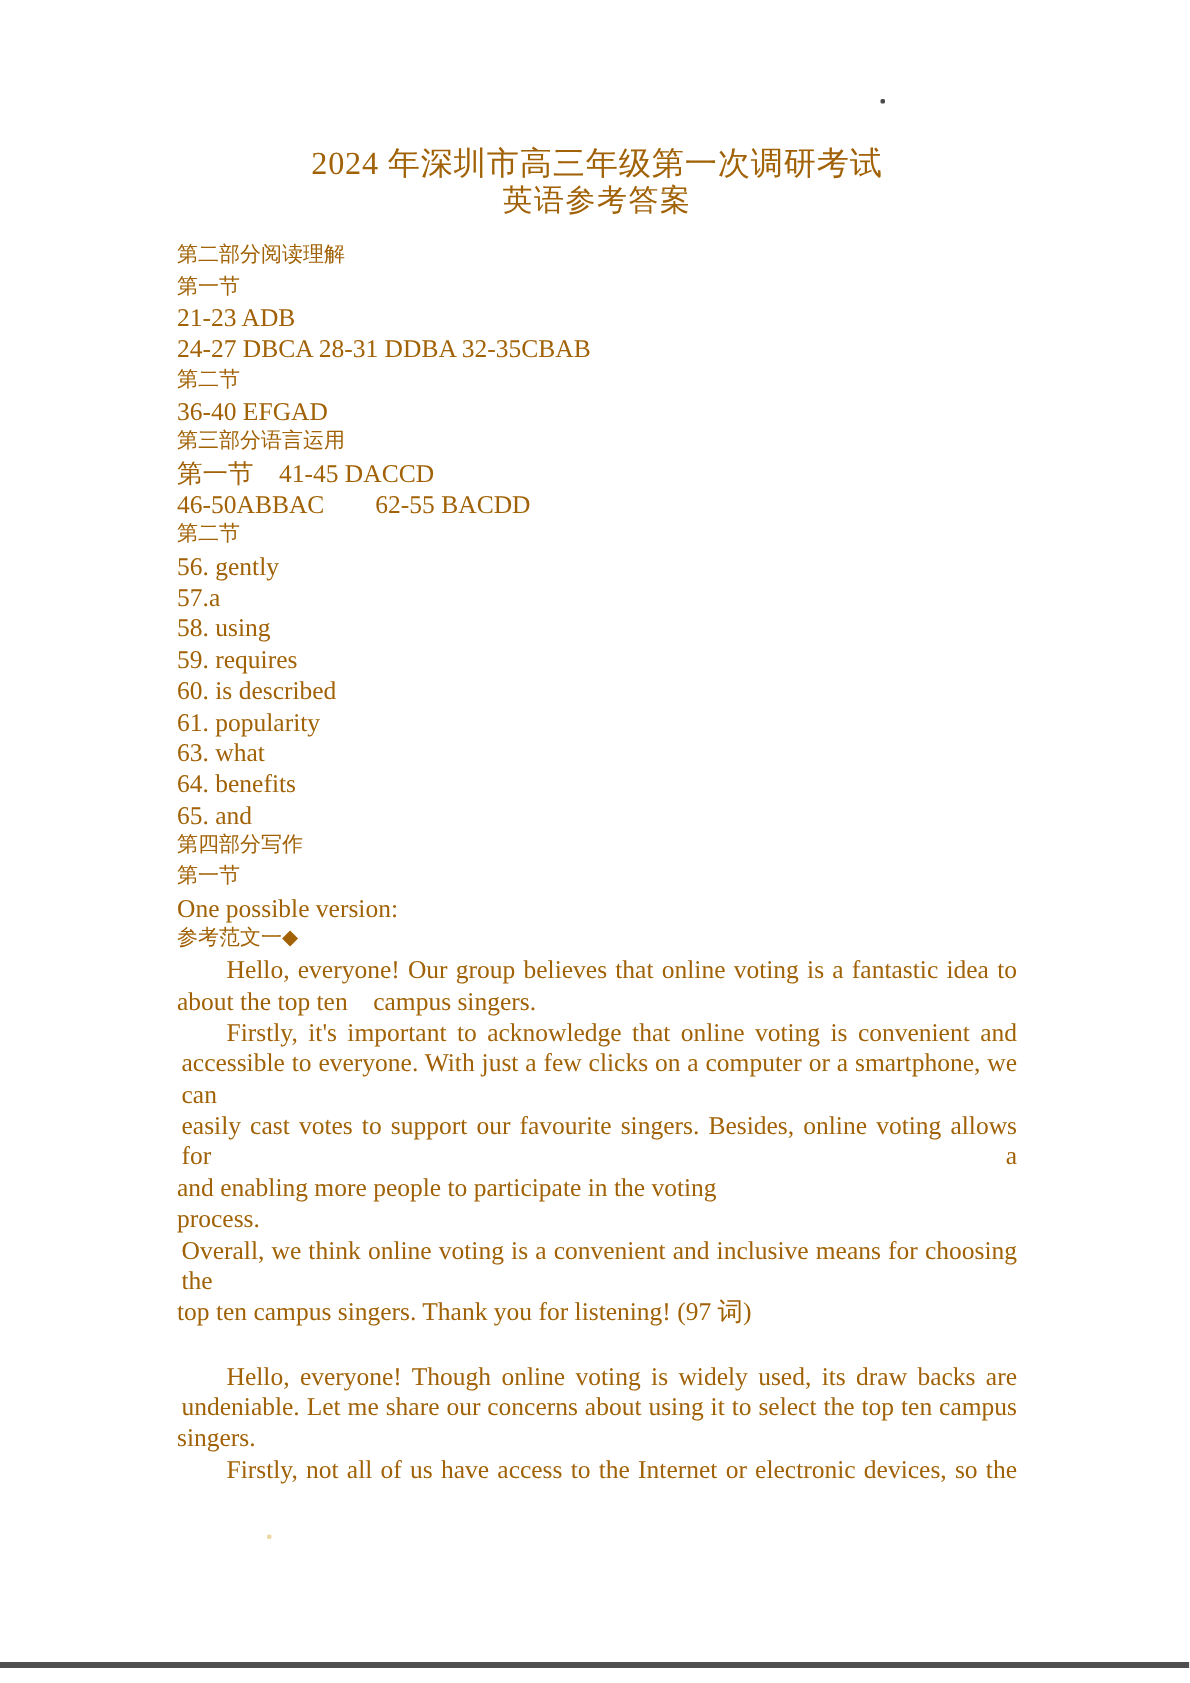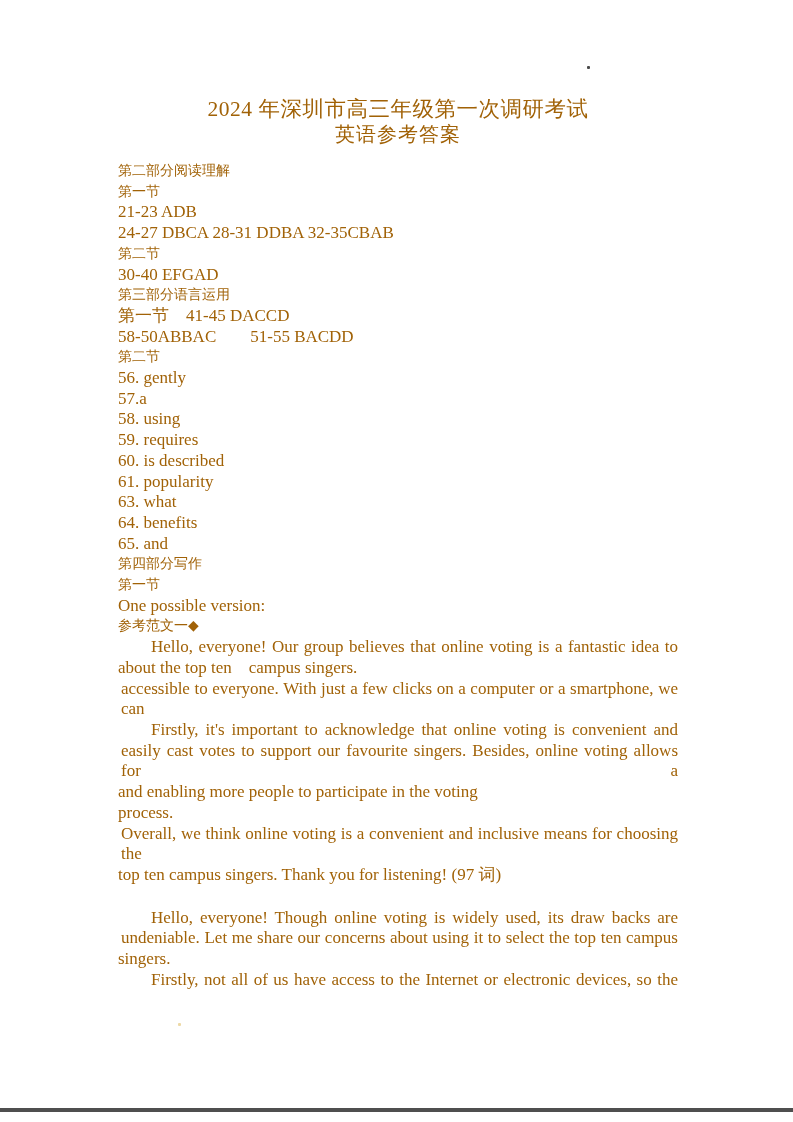--- a/index.html
+++ b/index.html
@@ -86,45 +86,45 @@
 
     <div class="doc-title">2024 年深圳市高三年级第一次调研考试</div>
     <div class="doc-subtitle">英语参考答案</div>
 
     <div class="answers">
       <div class="ln cn">第二部分阅读理解</div>
       <div class="ln cn">第一节</div>
       <div class="ln">21-23 ADB</div>
       <div class="ln">24-27 DBCA 28-31 DDBA 32-35CBAB</div>
       <div class="ln cn">第二节</div>
-      <div class="ln">30-40 EFGAD</div>
+      <div class="ln">36-40 EFGAD</div>
       <div class="ln cn">第三部分语言运用</div>
       <div class="ln">第一节    41-45 DACCD</div>
-      <div class="ln">58-50ABBAC        51-55 BACDD</div>
+      <div class="ln">46-50ABBAC        62-55 BACDD</div>
       <div class="ln cn">第二节</div>
       <div class="ln">56. gently</div>
       <div class="ln">57.a</div>
       <div class="ln">58. using</div>
       <div class="ln">59. requires</div>
       <div class="ln">60. is described</div>
       <div class="ln">61. popularity</div>
       <div class="ln">63. what</div>
       <div class="ln">64. benefits</div>
       <div class="ln">65. and</div>
       <div class="ln cn">第四部分写作</div>
       <div class="ln cn">第一节</div>
       <div class="ln">One possible version:</div>
       <div class="ln cn">参考范文一◆</div>
     </div>
 
     <div class="essay">
       <div class="ln indent jl">Hello, everyone! Our group believes that online voting is a fantastic idea to</div>
       <div class="ln">about the top ten    campus singers.</div>
+      <div class="ln indent jl">Firstly, it's important to acknowledge that online voting is convenient and</div>
       <div class="ln jl pad">accessible to everyone. With just a few clicks on a computer or a smartphone, we can</div>
-      <div class="ln indent jl">Firstly, it's important to acknowledge that online voting is convenient and</div>
       <div class="ln jl pad">easily cast votes to support our favourite singers. Besides, online voting allows for a</div>
       <div class="ln">and enabling more people to participate in the voting</div>
       <div class="ln">process.</div>
       <div class="ln jl pad">Overall, we think online voting is a convenient and inclusive means for choosing the</div>
       <div class="ln">top ten campus singers. Thank you for listening! (97 词)</div>
     </div>
 
     <div class="essay essay2">
       <div class="ln indent jl">Hello, everyone! Though online voting is widely used, its draw backs are</div>
       <div class="ln jl pad">undeniable. Let me share our concerns about using it to select the top ten campus</div>

